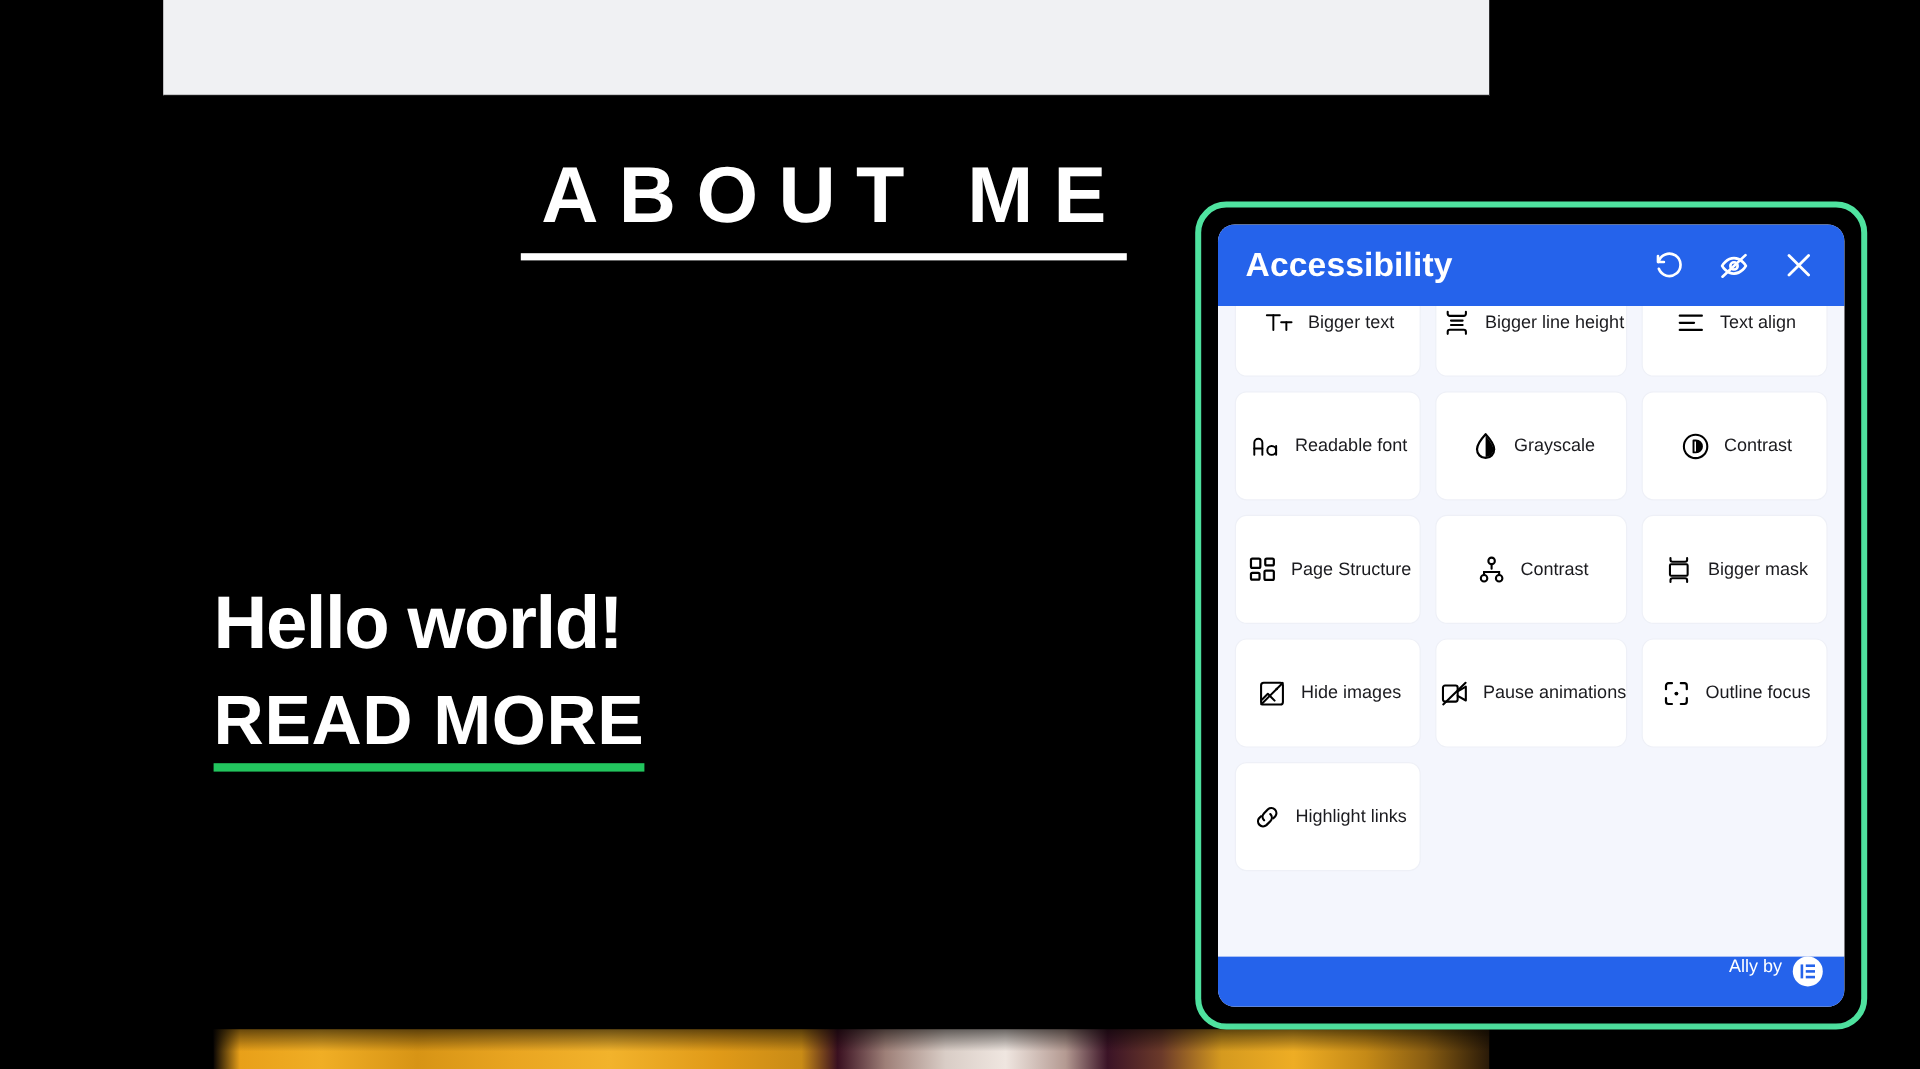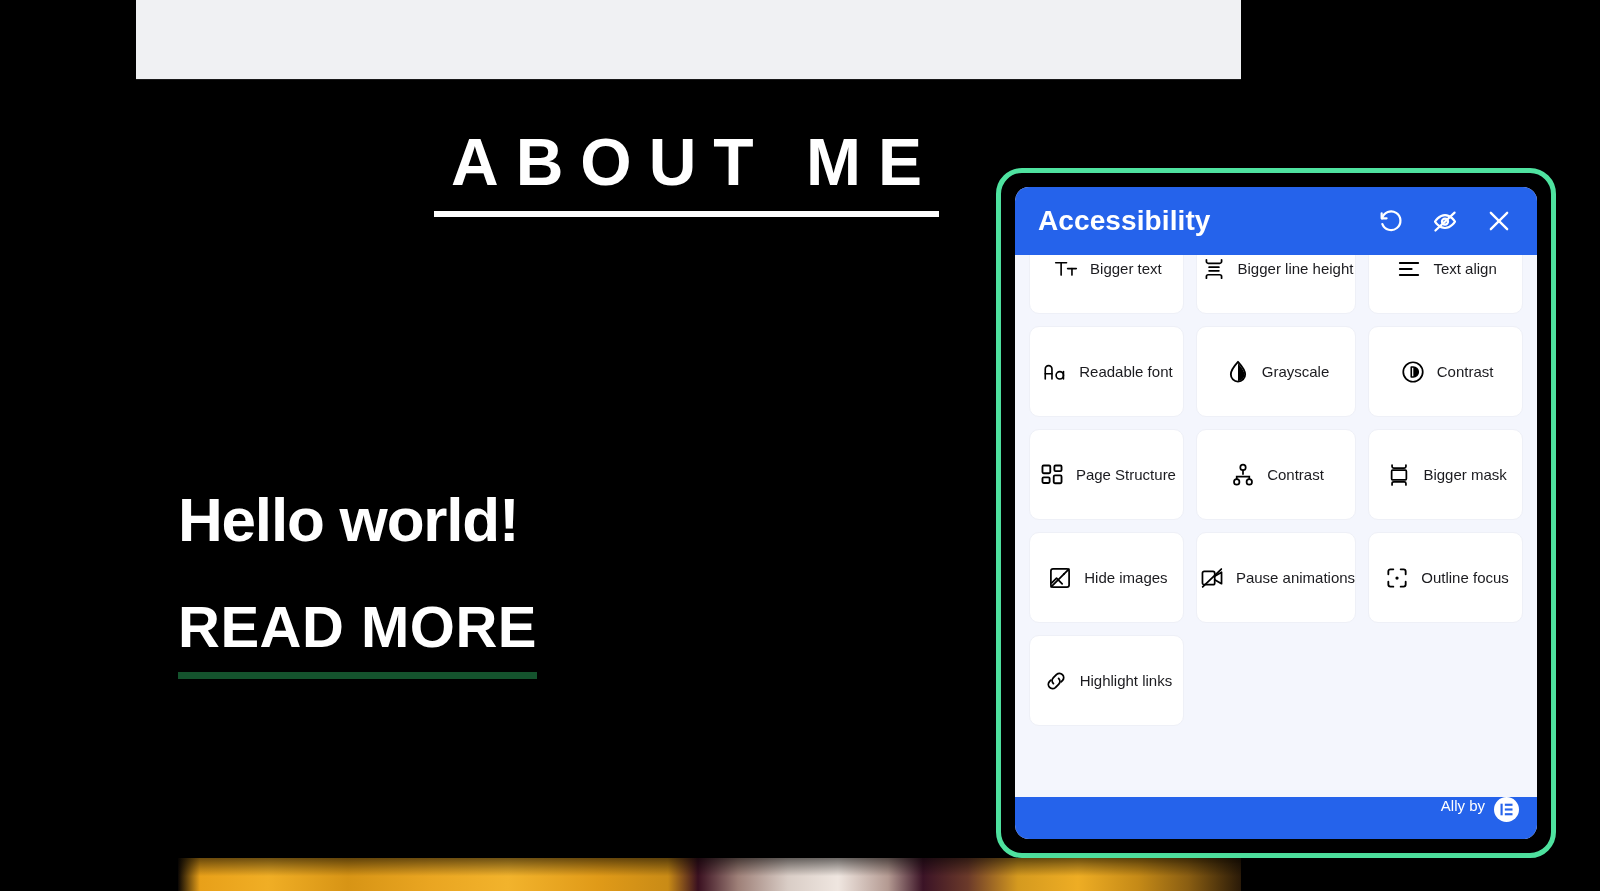--- a/index.html
+++ b/index.html
@@ -73,29 +73,29 @@
     margin-top: 42px;
     color: #8e8e8e;
     font-size: 19px;
     font-weight: 400;
     letter-spacing: 7.5px;
     line-height: 1.2;
   }
 
   .read-more {
     display: inline-block;
-    margin-top: 44px;
+    margin-top: 18px;
     color: #ffffff;
     font-size: 58px;
     font-weight: 700;
     letter-spacing: 0.5px;
     line-height: 1.08;
     text-decoration: none;
-    border-bottom: 7px solid #14532d;
-    padding-bottom: 13px;
+    border-bottom: 7px solid #22c55e;
+    padding-bottom: 3px;
   }
 
   .photo-strip {
     position: absolute;
     left: 178px;
     top: 858px;
     width: 1063px;
     height: 33px;
     background:
       linear-gradient(to right,

